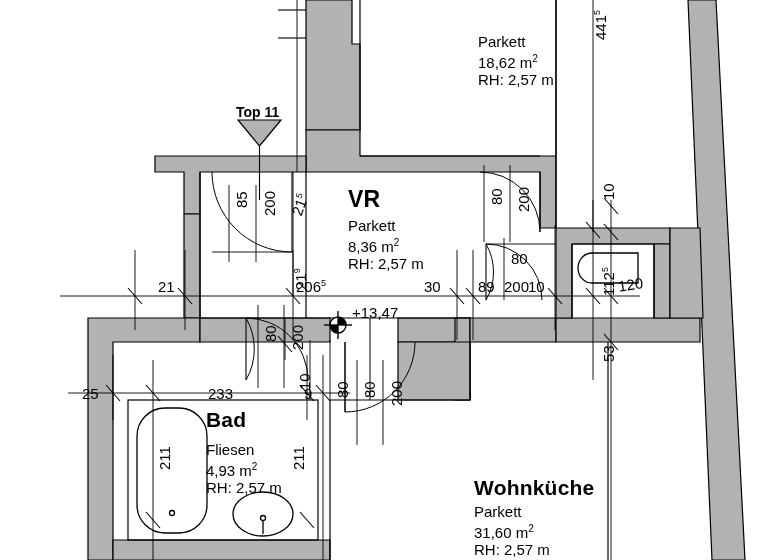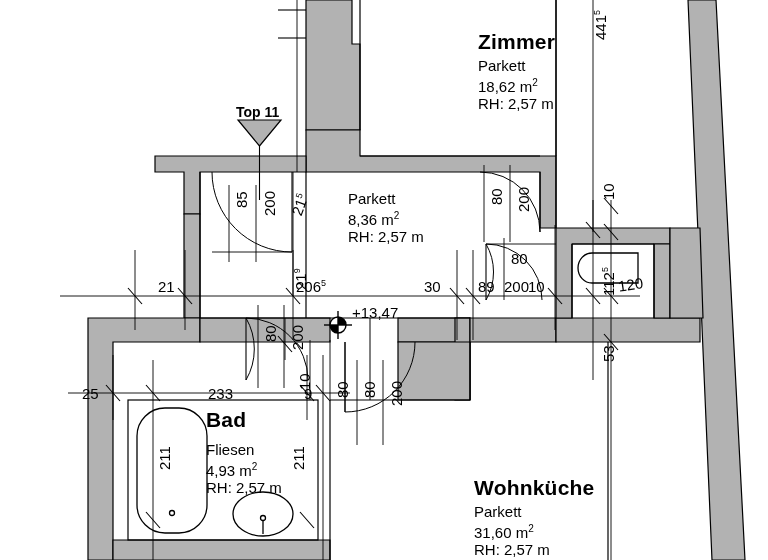--- a/index.html
+++ b/index.html
@@ -210,27 +210,27 @@
 
     <g>
       <polygon points="238,120 281,120 259.5,146" fill="#b2b2b2" stroke="#000" stroke-width="1.2"></polygon>
       <line x1="259.5" y1="146" x2="259.5" y2="200" stroke="#000" stroke-width="1.1"></line>
     </g>
   </svg>
 
   <div class="lbl topnum" style="left:236px;top:104px;">Top 11</div>
 
   <div class="lbl" style="left:478px;top:30px;">
-    <div class="roomname">Zimmer</div>
     <div class="roomline" style="margin-top:3px;">Parkett</div>
     <div class="roomline"><span>18,62 m</span><sup>2</sup></div>
     <div class="roomline">RH: 2,57 m</div>
   </div>
 
   <div class="lbl" style="left:348px;top:186px;">
+    <div class="roomname" style="font-size:23px;">VR</div>
     <div class="roomline" style="margin-top:4px;">Parkett</div>
     <div class="roomline"><span>8,36 m</span><sup>2</sup></div>
     <div class="roomline">RH: 2,57 m</div>
   </div>
 
 
   <div class="lbl" style="left:206px;top:408px;">
     <div class="roomname">Bad</div>
     <div class="roomline" style="margin-top:9px;">Fliesen</div>
     <div class="roomline"><span>4,93 m</span><sup>2</sup></div>

